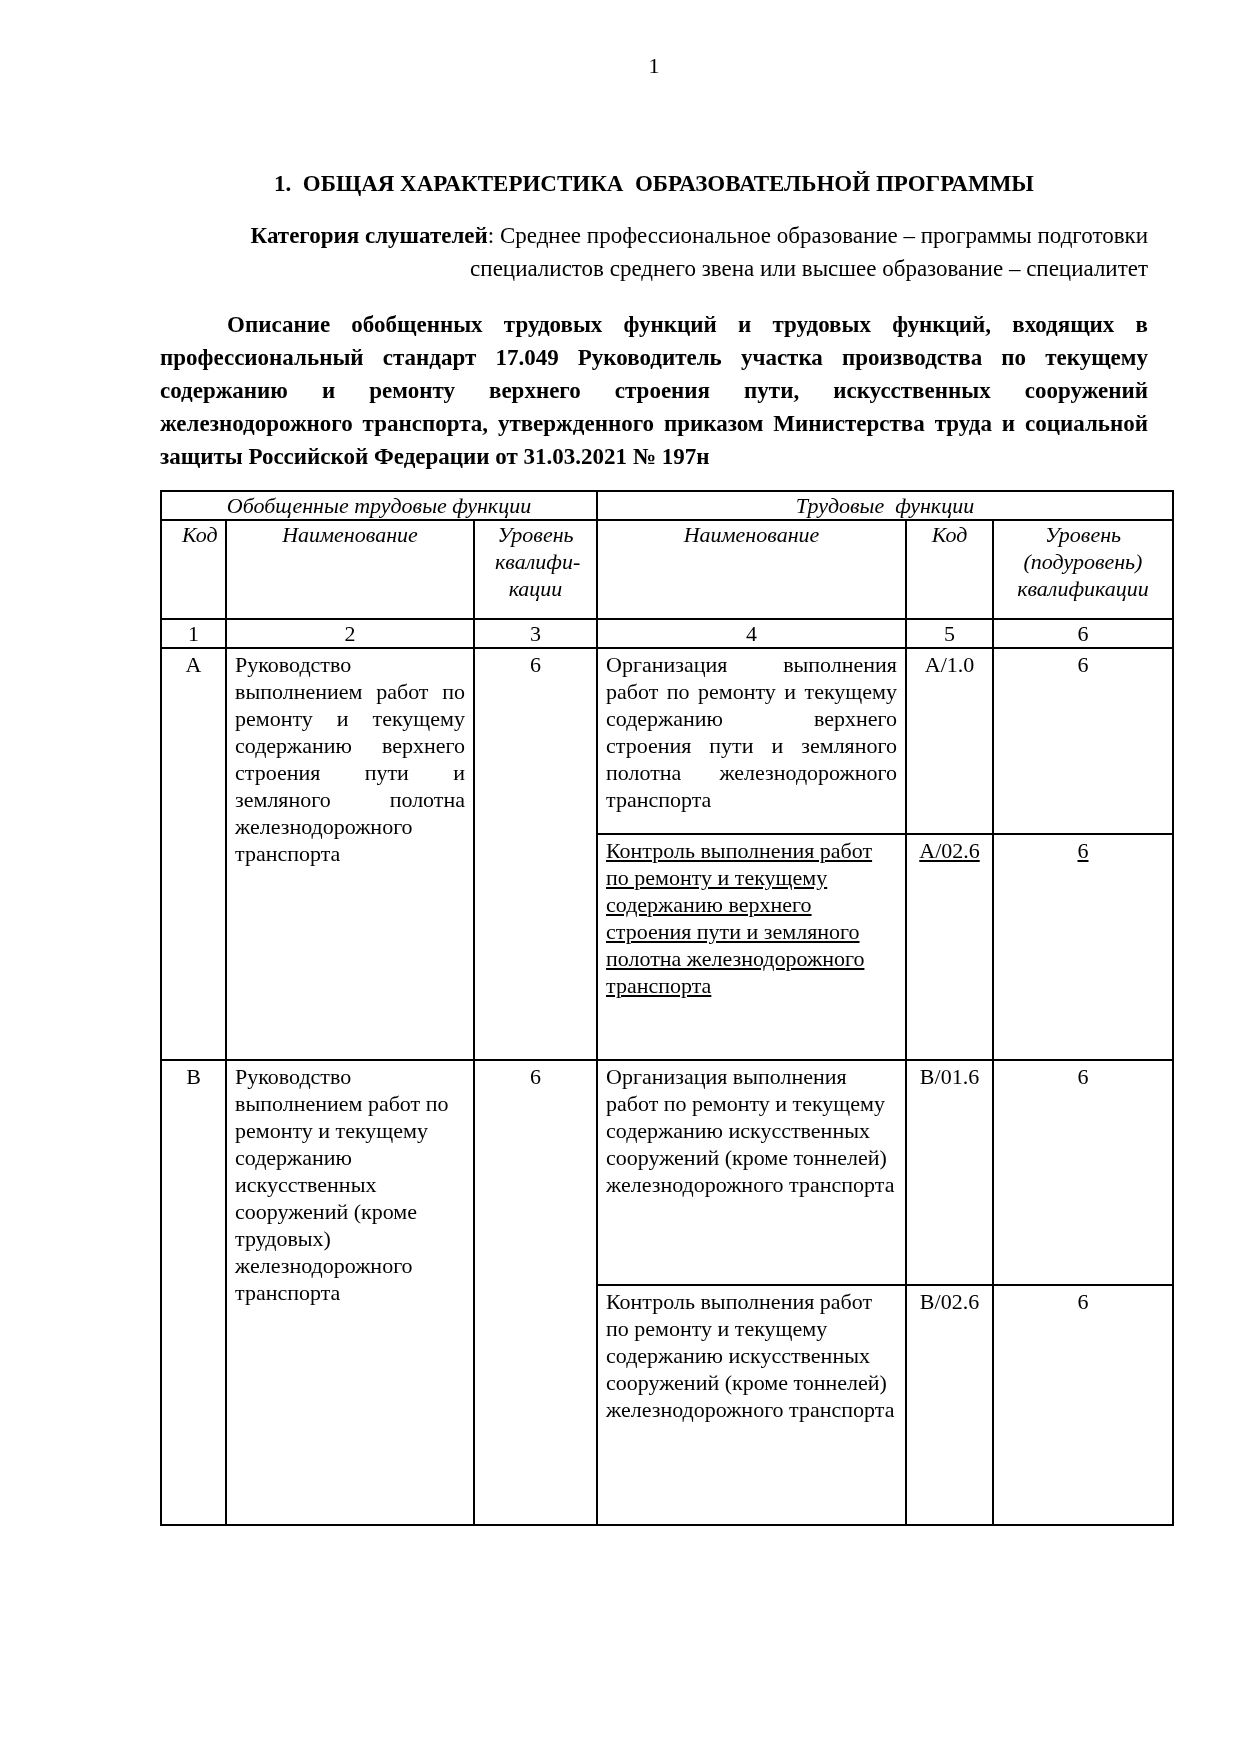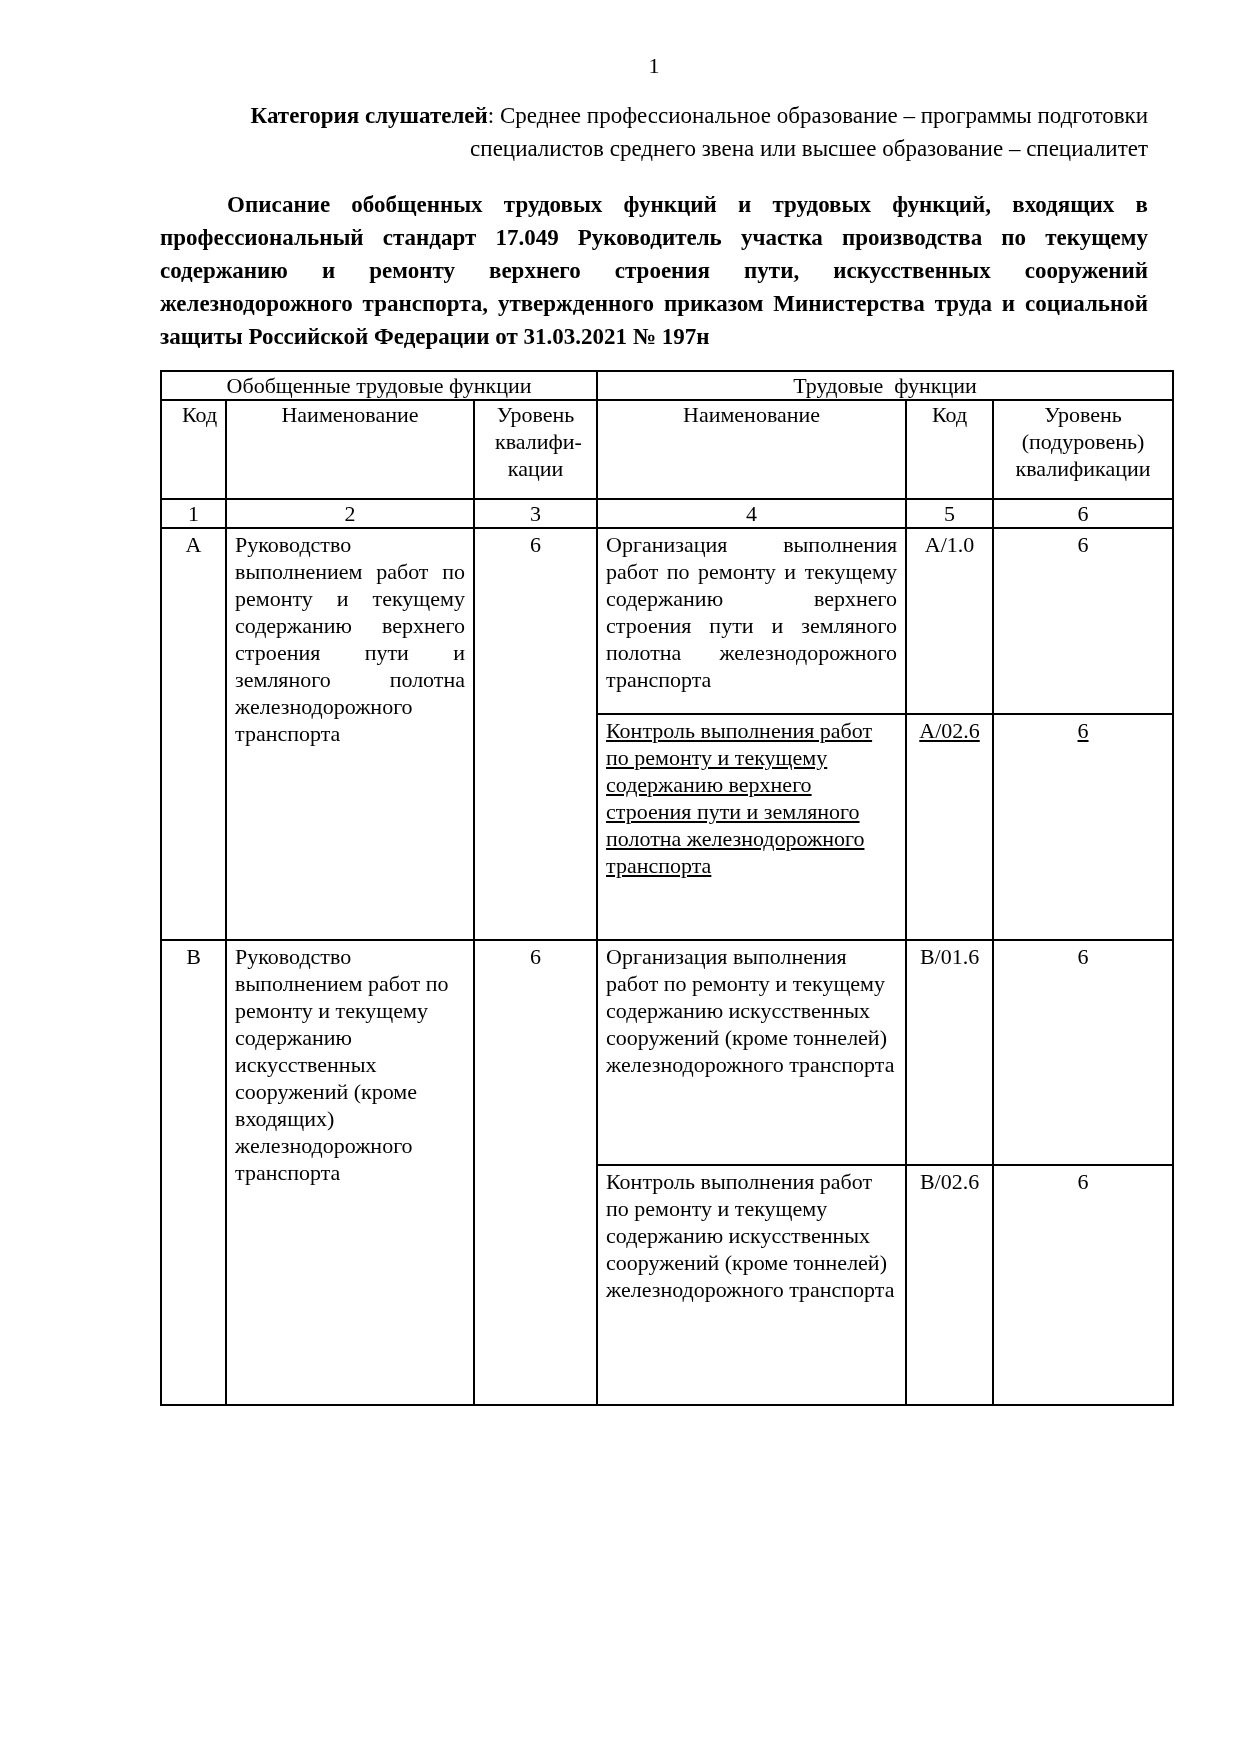--- a/index.html
+++ b/index.html
@@ -44,40 +44,41 @@
   }
   .doc-table th, .doc-table td {
     border:2px solid #000000;
     font-weight:normal;
     font-size:22px;
     line-height:27px;
     vertical-align:top;
     padding:2px 8px;
     overflow:hidden;
   }
-  .doc-table th { white-space:pre-wrap; padding:0 20px; }
+  .doc-table th { white-space:pre-wrap; padding:0 20px;font-style:italic; }
   tr.r-group   { height:27px; }
   tr.r-heads   { height:99px; }
   tr.r-nums    { height:27px; }
   tr.r-nums td { padding:0 4px; }
   tr.r-a1      { height:186px; }
   tr.r-a2      { height:226px;text-decoration:underline; }
   tr.r-b1      { height:225px; }
   tr.r-b2      { height:240px; }
   .c   { text-align:center; }
   .jst { text-align:justify; }
   .lft { text-align:left; }
 </style>
 </head>
 <body>
 
 <div class="page">
 
   <div class="page-number">1</div>
 
+  <div class="heading">1.  ОБЩАЯ ХАРАКТЕРИСТИКА  ОБРАЗОВАТЕЛЬНОЙ ПРОГРАММЫ</div>
 
 
   <p class="para p-category"><span class="bold">Категория слушателей</span><span>: Среднее профессиональное образование – программы подготовки специалистов среднего звена или высшее образование – специалитет</span></p>
 
   <p class="para p-desc">Описание обобщенных трудовых функций и трудовых функций, входящих в профессиональный стандарт 17.049 Руководитель участка производства по текущему содержанию и ремонту верхнего строения пути, искусственных сооружений железнодорожного транспорта, утвержденного приказом Министерства труда и социальной защиты Российской Федерации от 31.03.2021 № 197н</p>
 
   <table class="doc-table">
     <colgroup>
       <col style="width:65px">
       <col style="width:248px">
@@ -124,21 +125,21 @@
       <td class="c">6</td>
     </tr>
     <tr class="r-a2">
       <td class="lft">Контроль выполнения работ по ремонту и текущему содержанию верхнего строения пути и земляного полотна железнодорожного транспорта</td>
       <td class="c">А/02.6</td>
       <td class="c">6</td>
     </tr>
 
     <tr class="r-b1">
       <td class="c" rowspan="2">В</td>
-      <td class="lft" rowspan="2">Руководство выполнением работ по ремонту и текущему содержанию искусственных сооружений (кроме входящих) железнодорожного транспорта</td>
+      <td class="lft" rowspan="2">Руководство выполнением работ по ремонту и текущему содержанию искусственных сооружений (кроме трудовых) железнодорожного транспорта</td>
       <td class="c" rowspan="2">6</td>
       <td class="lft">Организация выполнения работ по ремонту и текущему содержанию искусственных сооружений (кроме тоннелей) железнодорожного транспорта</td>
       <td class="c">В/01.6</td>
       <td class="c">6</td>
     </tr>
     <tr class="r-b2">
       <td class="lft">Контроль выполнения работ по ремонту и текущему содержанию искусственных сооружений (кроме тоннелей) железнодорожного транспорта</td>
       <td class="c">В/02.6</td>
       <td class="c">6</td>
     </tr>

